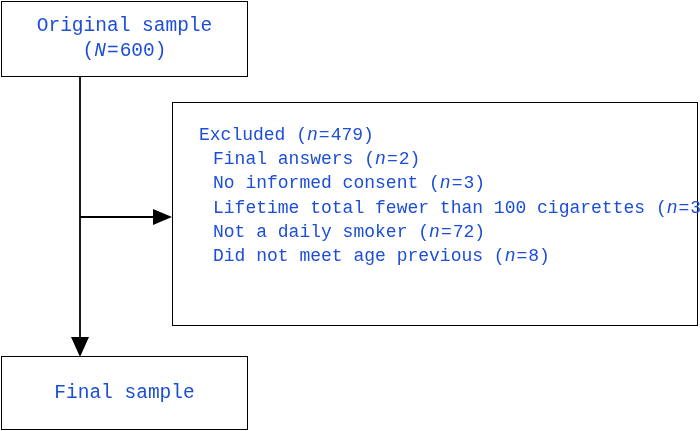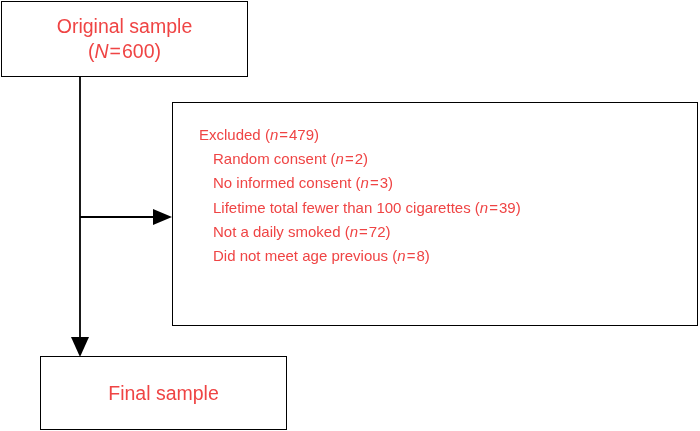--- a/index.html
+++ b/index.html
@@ -5,22 +5,22 @@
   html, body {
     margin: 0;
     padding: 0;
     background: #ffffff;
   }
   #flowchart-root {
     position: relative;
     width: 700px;
     height: 431px;
     background: #ffffff;
-    font-family: Liberation Sans, sans-serif;
-    color: #ef4444;
+    font-family: Liberation Mono, monospace;
+    color: #1d4ed8;
     overflow: hidden;
   }
   .box {
     position: absolute;
     box-sizing: border-box;
     border: 1.4px solid #000000;
     background: #ffffff;
   }
   #box-original {
     left: 1px;
@@ -34,37 +34,36 @@
   }
   #box-final {
     left: 1px;
     top: 356px;
     width: 247px;
     height: 74px;
     display: flex;
     flex-direction: column;
     align-items: center;
     justify-content: center;
-    margin-left: 39px;
   }
   #box-excluded {
     left: 172px;
     top: 102px;
     width: 526px;
     height: 224px;
     padding: 20px 0 0 26px;
   }
   .box-line {
     font-size: 19.5px;
     line-height: 25px;
     white-space: nowrap;
     text-align: center;
   }
   .excl-line {
-    font-size: 15px;
+    font-size: 18px;
     line-height: 24.2px;
     white-space: nowrap;
   }
   .excl-line.indented {
     padding-left: 14px;
   }
   .ital {
     font-style: italic;
   }
   .eq {
@@ -99,27 +98,27 @@
   <div class="box" id="box-original">
     <div class="box-line">Original sample</div>
     <div class="box-line"><span>(</span><span class="ital">N</span><span class="eq">=</span><span>600</span><span>)</span></div>
   </div>
 
   <div class="box" id="box-excluded">
 
     <div class="excl-line"><span>Excluded</span> <span>(</span><span class="ital">n</span><span class="eq">=</span><span>479</span><span>)</span></div>
 
 
-    <div class="excl-line indented"><span>Random consent</span> <span>(</span><span class="ital">n</span><span class="eq">=</span><span>2</span><span>)</span></div>
+    <div class="excl-line indented"><span>Final answers</span> <span>(</span><span class="ital">n</span><span class="eq">=</span><span>2</span><span>)</span></div>
 
     <div class="excl-line indented"><span>No informed consent</span> <span>(</span><span class="ital">n</span><span class="eq">=</span><span>3</span><span>)</span></div>
 
     <div class="excl-line indented"><span>Lifetime total fewer than 100 cigarettes</span> <span>(</span><span class="ital">n</span><span class="eq">=</span><span>39</span><span>)</span></div>
 
-    <div class="excl-line indented"><span>Not a daily smoked</span> <span>(</span><span class="ital">n</span><span class="eq">=</span><span>72</span><span>)</span></div>
+    <div class="excl-line indented"><span>Not a daily smoker</span> <span>(</span><span class="ital">n</span><span class="eq">=</span><span>72</span><span>)</span></div>
 
 
     <div class="excl-line indented"><span>Did not meet age previous</span> <span>(</span><span class="ital">n</span><span class="eq">=</span><span>8</span><span>)</span></div>
 
   </div>
 
   <div class="box" id="box-final">
     <div class="box-line">Final sample</div>
   </div>
 

